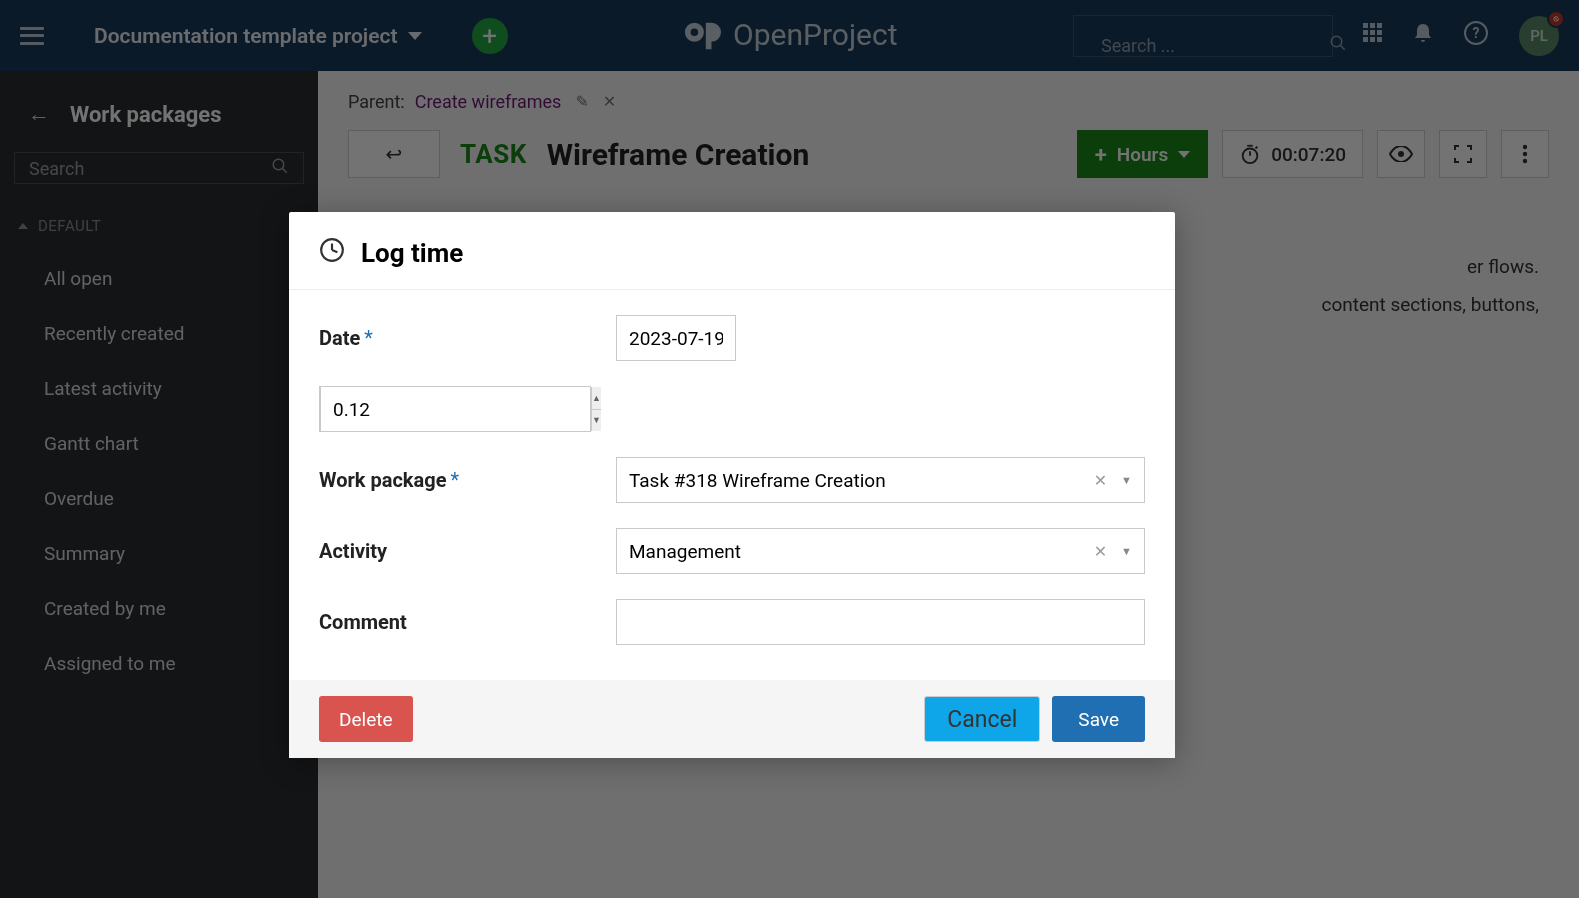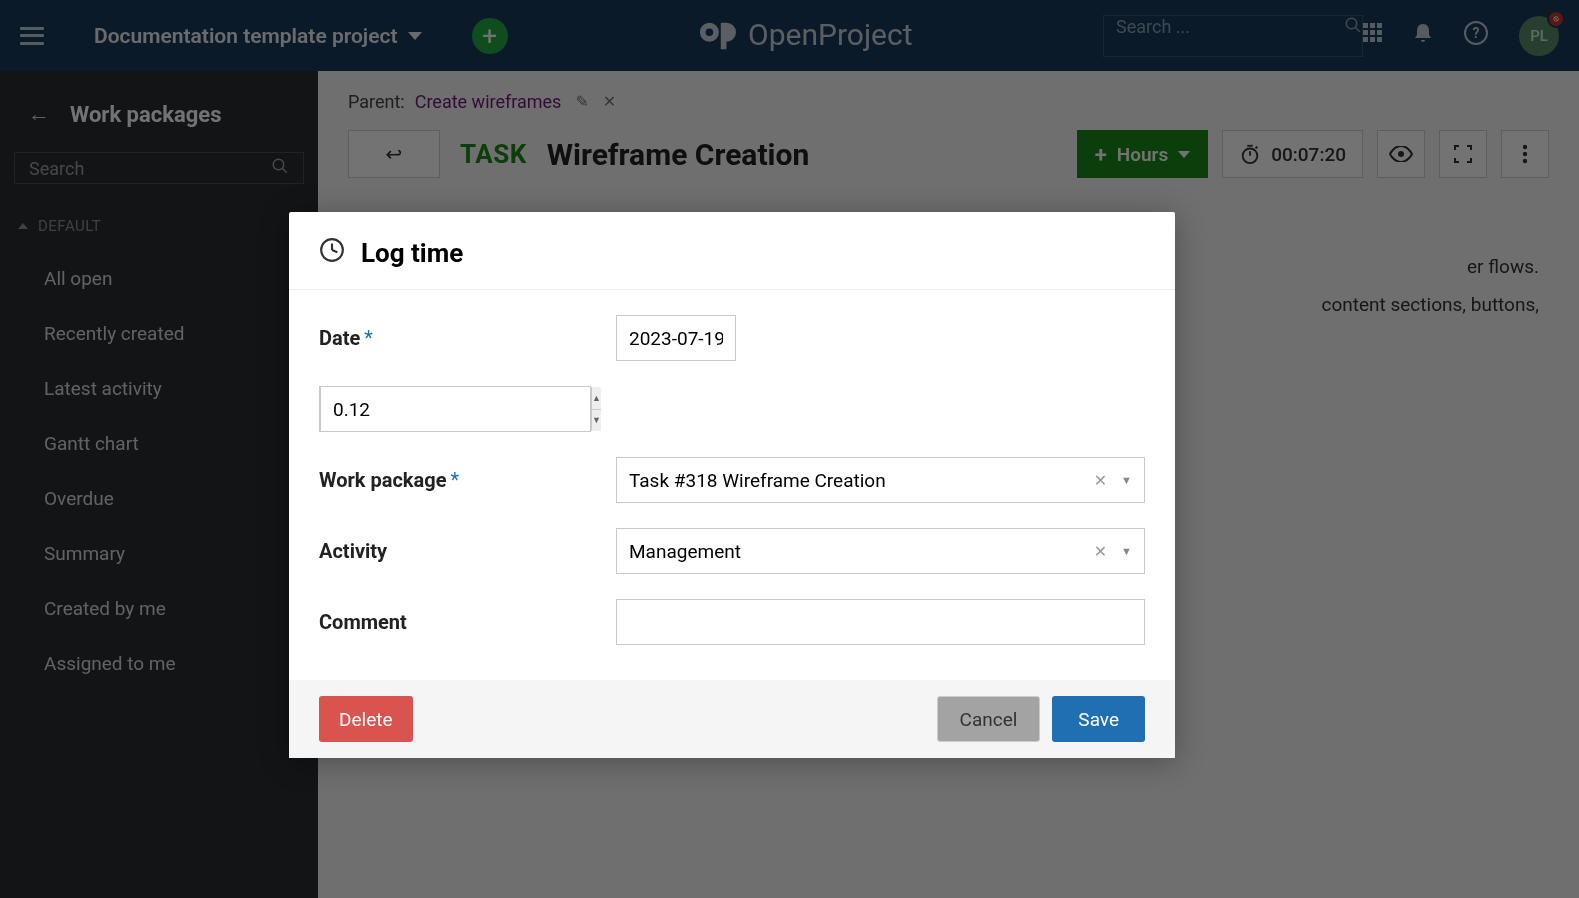--- a/index.html
+++ b/index.html
@@ -7,21 +7,21 @@
 
 
 .header { height: 71px; background: #1a3a5a; display: flex; align-items: center; padding: 0 20px; color: #bcc9d5; }
 .hamburger { width: 24px; height: 18px; display: flex; flex-direction: column; justify-content: space-between; margin-right: 50px; cursor: pointer; }
 .hamburger span { height: 3px; background: #bcc9d5; border-radius: 1px; }
 .project-name { font-size: 21px; font-weight: 600; color: #e8eef3; display: flex; align-items: center; gap: 10px; }
 .project-name .caret { width: 0; height: 0; border-left: 7px solid transparent; border-right: 7px solid transparent; border-top: 8px solid #e8eef3; }
 .add-circle { width: 36px; height: 36px; border-radius: 50%; background: #22a843; color: #fff; font-size: 26px; display: flex; align-items: center; justify-content: center; margin-left: 50px; cursor: pointer; }
 .brand { display: flex; align-items: flex-start; gap: 12px; margin-left: auto; margin-right: auto; color: #c7d2db; font-size: 30px; font-weight: 400; }
 .brand svg { width: 38px; height: 38px; }
-.search-box { width: 260px; height: 42px; border: 1px solid #3a5570; background: transparent; display: flex; align-items: flex-start; padding: 0 12px; }
+.search-box { width: 260px; height: 42px; border: 1px solid #3a5570; background: transparent; display: flex; align-items: flex-end; padding: 0 27px; margin-right: 30px; }
 .search-box input { flex: 1; background: transparent; border: none; outline: none; color: #bcc9d5; font-size: 18px; }
 .search-box input::placeholder { color: #8ca0b3; }
 .search-box .sicon { color: #8ca0b3; font-size: 18px; }
 .header-icons { display: flex; align-items: center; gap: 30px; }
 .header-icons .hicon { color: #bcc9d5; font-size: 22px; cursor: pointer; }
 .avatar { width: 40px; height: 40px; border-radius: 50%; background: #5a8a66; color: #d0e6d6; display: flex; align-items: center; justify-content: center; font-size: 15px; font-weight: 600; position: relative; }
 .avatar .badge { position: absolute; top: -6px; right: -6px; width: 18px; height: 18px; border-radius: 50%; background: #c0392b; border: 2px solid #1a3a5a; color: #fff; font-size: 8px; display: flex; align-items: center; justify-content: center; }
 
 
 .sidebar { position: absolute; left: 0; top: 71px; bottom: 0; width: 318px; background: #2a2d30; color: #cfd3d6; padding-top: 30px; }
@@ -78,21 +78,21 @@
 .hours-wrap .spin div { flex: 1; display: flex; align-items: center; justify-content: center; font-size: 9px; color: #666; cursor: pointer; }
 .hours-wrap .spin div:first-child { border-bottom: 1px solid #c9c9c9; }
 .select-box { flex: 1; height: 46px; border: 1px solid #c9c9c9; display: flex; align-items: center; padding: 0 12px; font-size: 19px; cursor: pointer; }
 .select-box .sval { flex: 1; }
 .select-box .clearx { color: #999; margin-right: 14px; font-size: 16px; cursor: pointer; }
 .select-box .scaret { color: #888; font-size: 11px; }
 .comment-input { flex: 1; }
 .modal-footer { padding: 16px 30px; background: #f5f5f5; display: flex; align-items: center; gap: 12px; }
 .modal-footer .spacer { flex: 1; }
 .btn-delete { height: 46px; padding: 0 20px; background: #d9534f; color: #fff; border: none; font-size: 19px; border-radius: 3px; cursor: pointer; }
-.btn-cancel { height: 46px; padding: 0 22px; background: #a3a3a3; color: #333; border: 1px solid #ccc; font-size: 19px; border-radius: 3px; cursor: pointer; }
+.btn-cancel { height: 46px; padding: 0 22px; background: #0ea5e9; color: #333; border: 1px solid #ccc; font-size: 23px; border-radius: 3px; cursor: pointer; }
 .btn-save { height: 46px; padding: 0 26px; background: #1f6fb2; color: #fff; border: none; font-size: 19px; border-radius: 3px; cursor: pointer; }
 </style>
 </head>
 <body>
 
 <div class="header">
   <div class="hamburger">
       <span></span>
       <span></span>
       <span></span>

